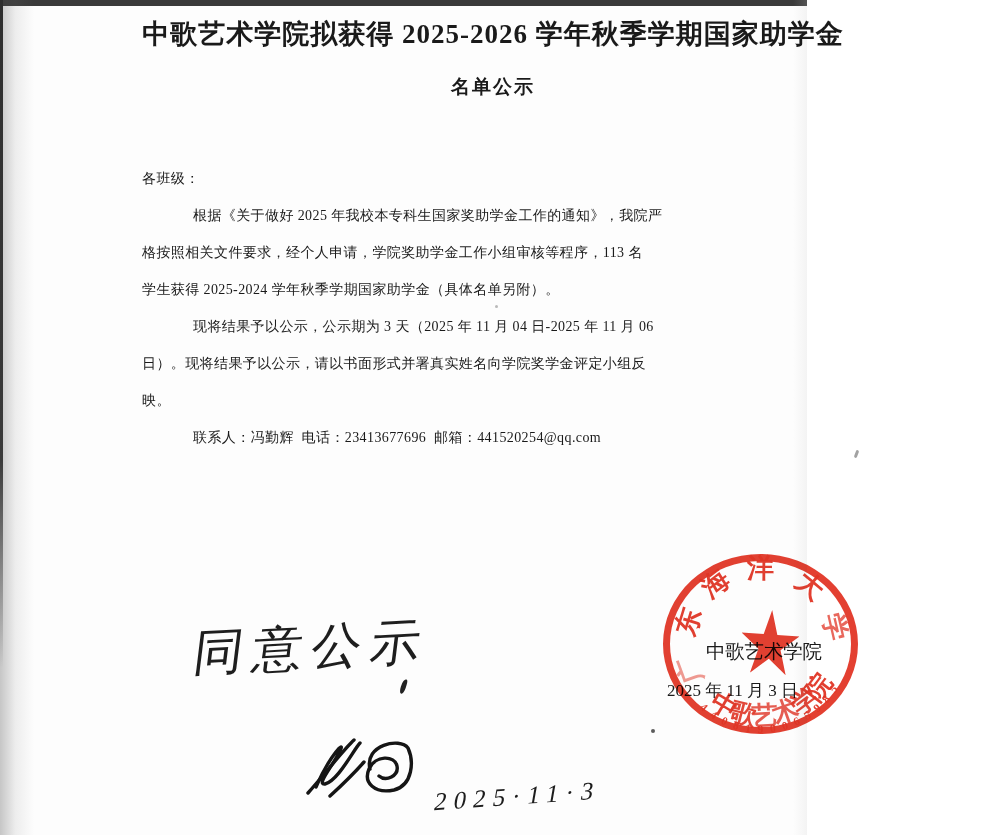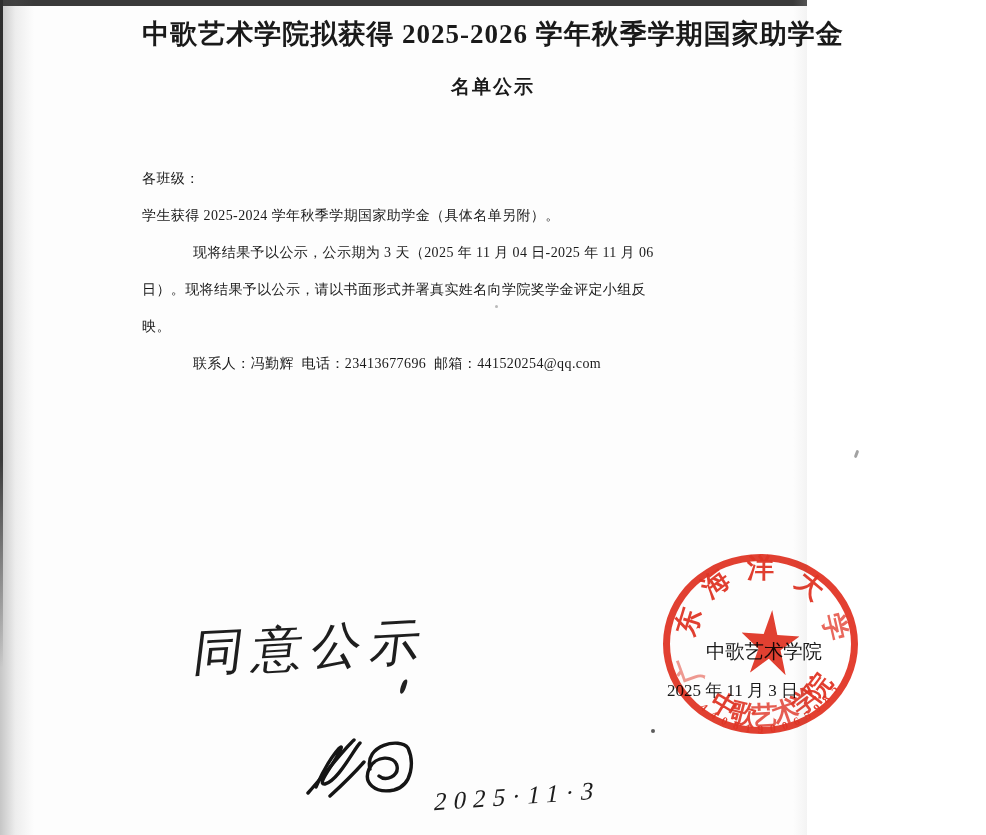--- a/index.html
+++ b/index.html
@@ -68,20 +68,22 @@
   <div class="left-line"></div>
   <div class="right-fade"></div>
 
   <div class="title">
     <span class="t1">中歌艺术学院拟获得 2025-2026 学年秋季学期国家助学金</span>
     <span class="t2">名单公示</span>
   </div>
 
   <div class="bodytext">
     <div class="bodyline">各班级：</div>
+    <div class="bodyline indent">根据《关于做好 2025 年我校本专科生国家奖助学金工作的通知》，我院严</div>
+    <div class="bodyline">格按照相关文件要求，经个人申请，学院奖助学金工作小组审核等程序，113 名</div>
     <div class="bodyline">学生获得 2025-2024 学年秋季学期国家助学金（具体名单另附）。</div>
     <div class="bodyline indent">现将结果予以公示，公示期为 3 天（2025 年 11 月 04 日-2025 年 11 月 06</div>
     <div class="bodyline">日）。现将结果予以公示，请以书面形式并署真实姓名向学院奖学金评定小组反</div>
     <div class="bodyline">映。</div>
     <div class="bodyline indent">联系人：冯勤辉  电话：23413677696  邮箱：441520254@qq.com</div>
   </div>
 
   <div class="signoff-org">中歌艺术学院</div>
   <div class="signoff-date">2025 年 11 月 3 日</div>
 

